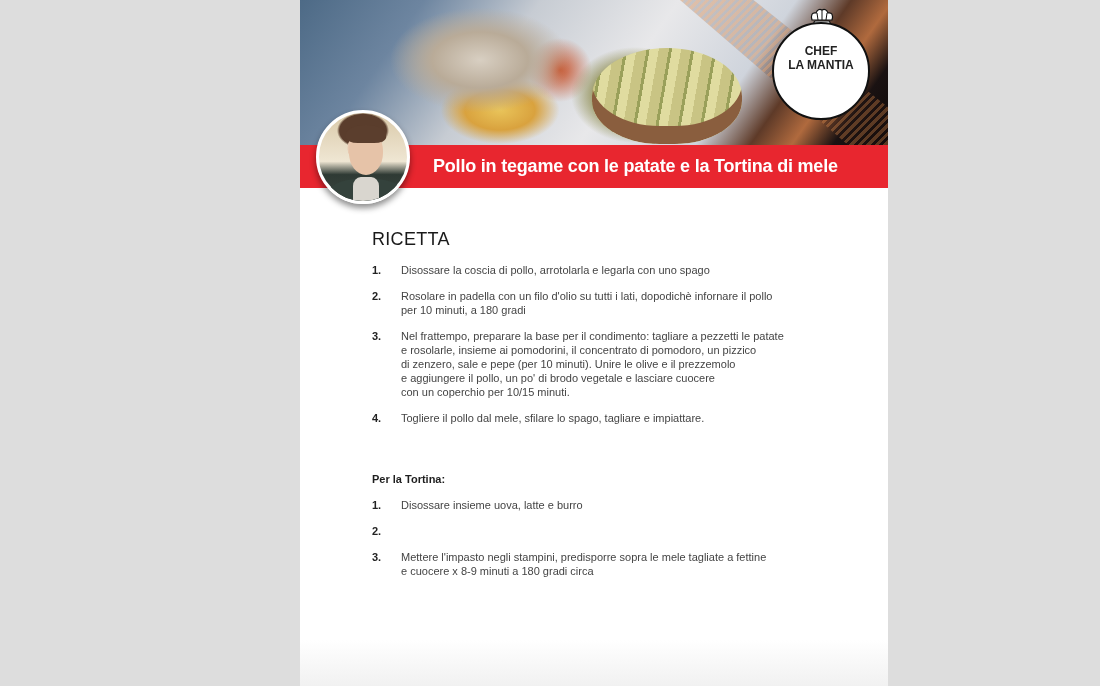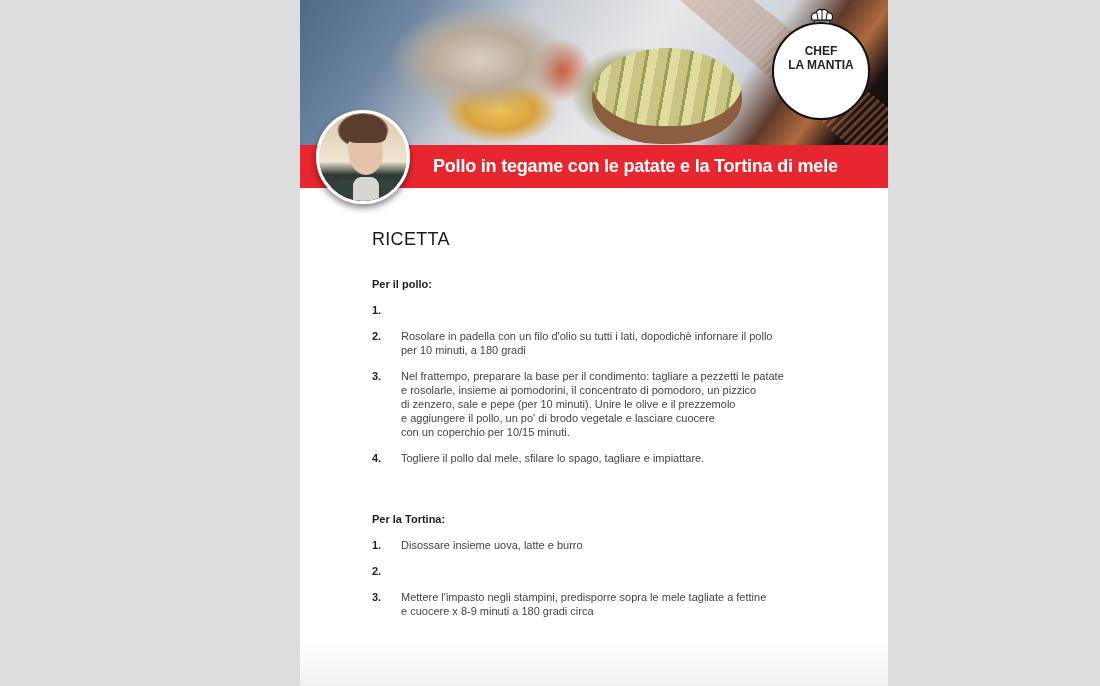--- a/index.html
+++ b/index.html
@@ -150,24 +150,24 @@
   <div class="avatar">
     <div class="avatar-body"></div>
     <div class="avatar-shirt"></div>
     <div class="avatar-face"></div>
     <div class="avatar-hair"></div>
   </div>
 
   <div class="content">
     <div class="heading">RICETTA</div>
 
-    <div class="section-title" style="margin-top:28px;">Per il pollo:</div>
 
     <div class="step" style="margin-top:13px;">
       <span class="step-num">1.</span>
+      <span class="step-text">Disossare la coscia di pollo, arrotolarla e legarla con uno spago</span>
     </div>
     <div class="step" style="margin-top:12px;">
       <span class="step-num">2.</span>
       <span class="step-text">Rosolare in padella con un filo d'olio su tutti i lati, dopodichè infornare il pollo
 per 10 minuti, a 180 gradi</span>
     </div>
     <div class="step" style="margin-top:12px;">
       <span class="step-num">3.</span>
       <span class="step-text">Nel frattempo, preparare la base per il condimento: tagliare a pezzetti le patate
 e rosolarle, insieme ai pomodorini, il concentrato di pomodoro, un pizzico

